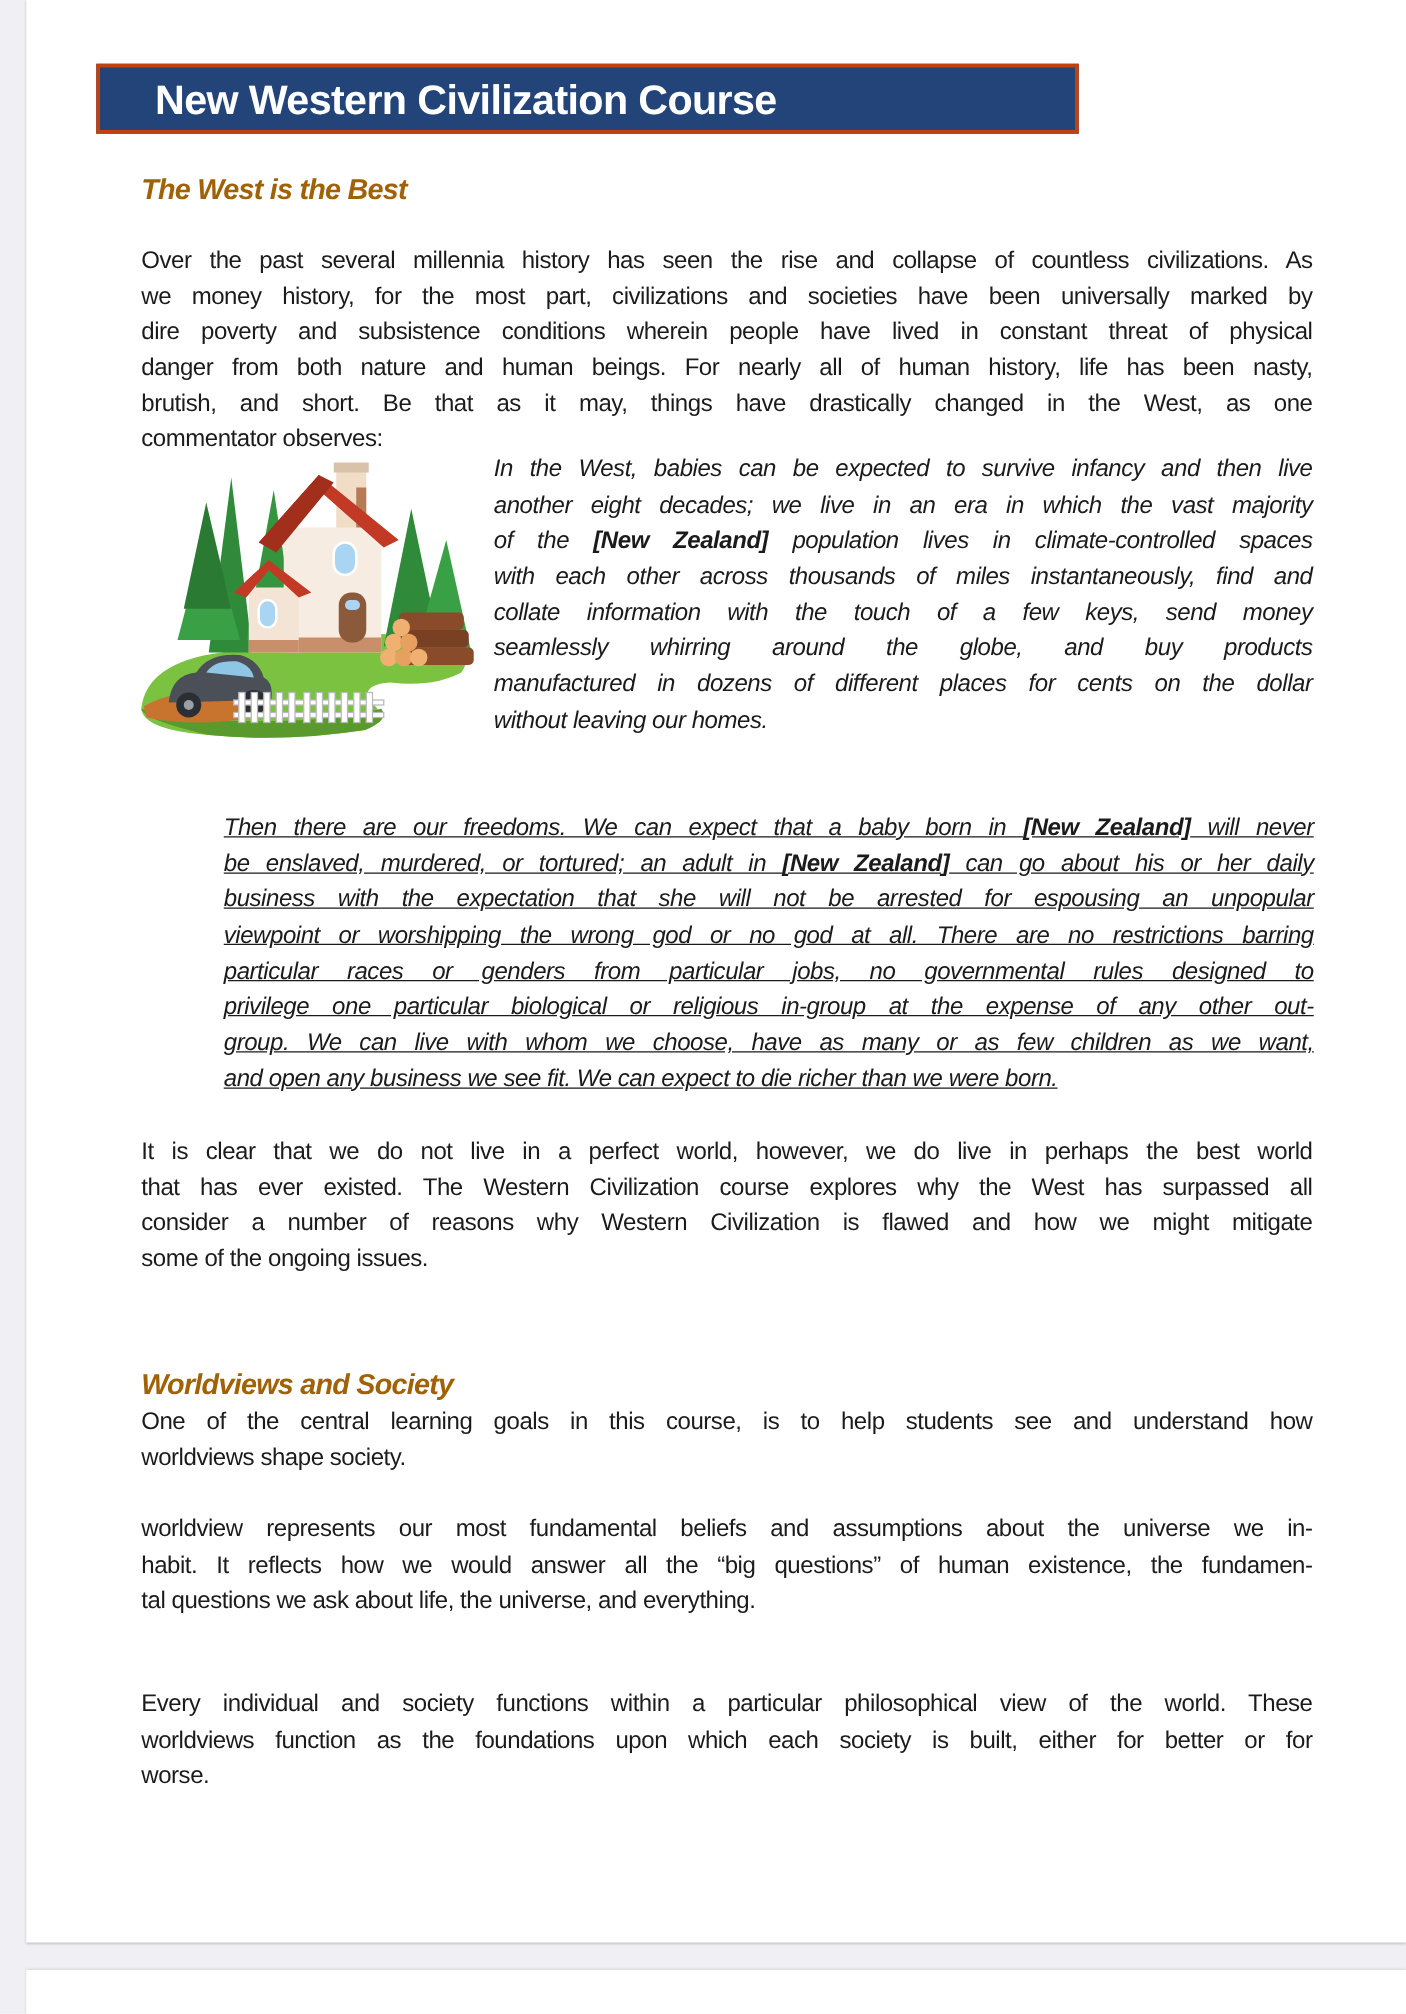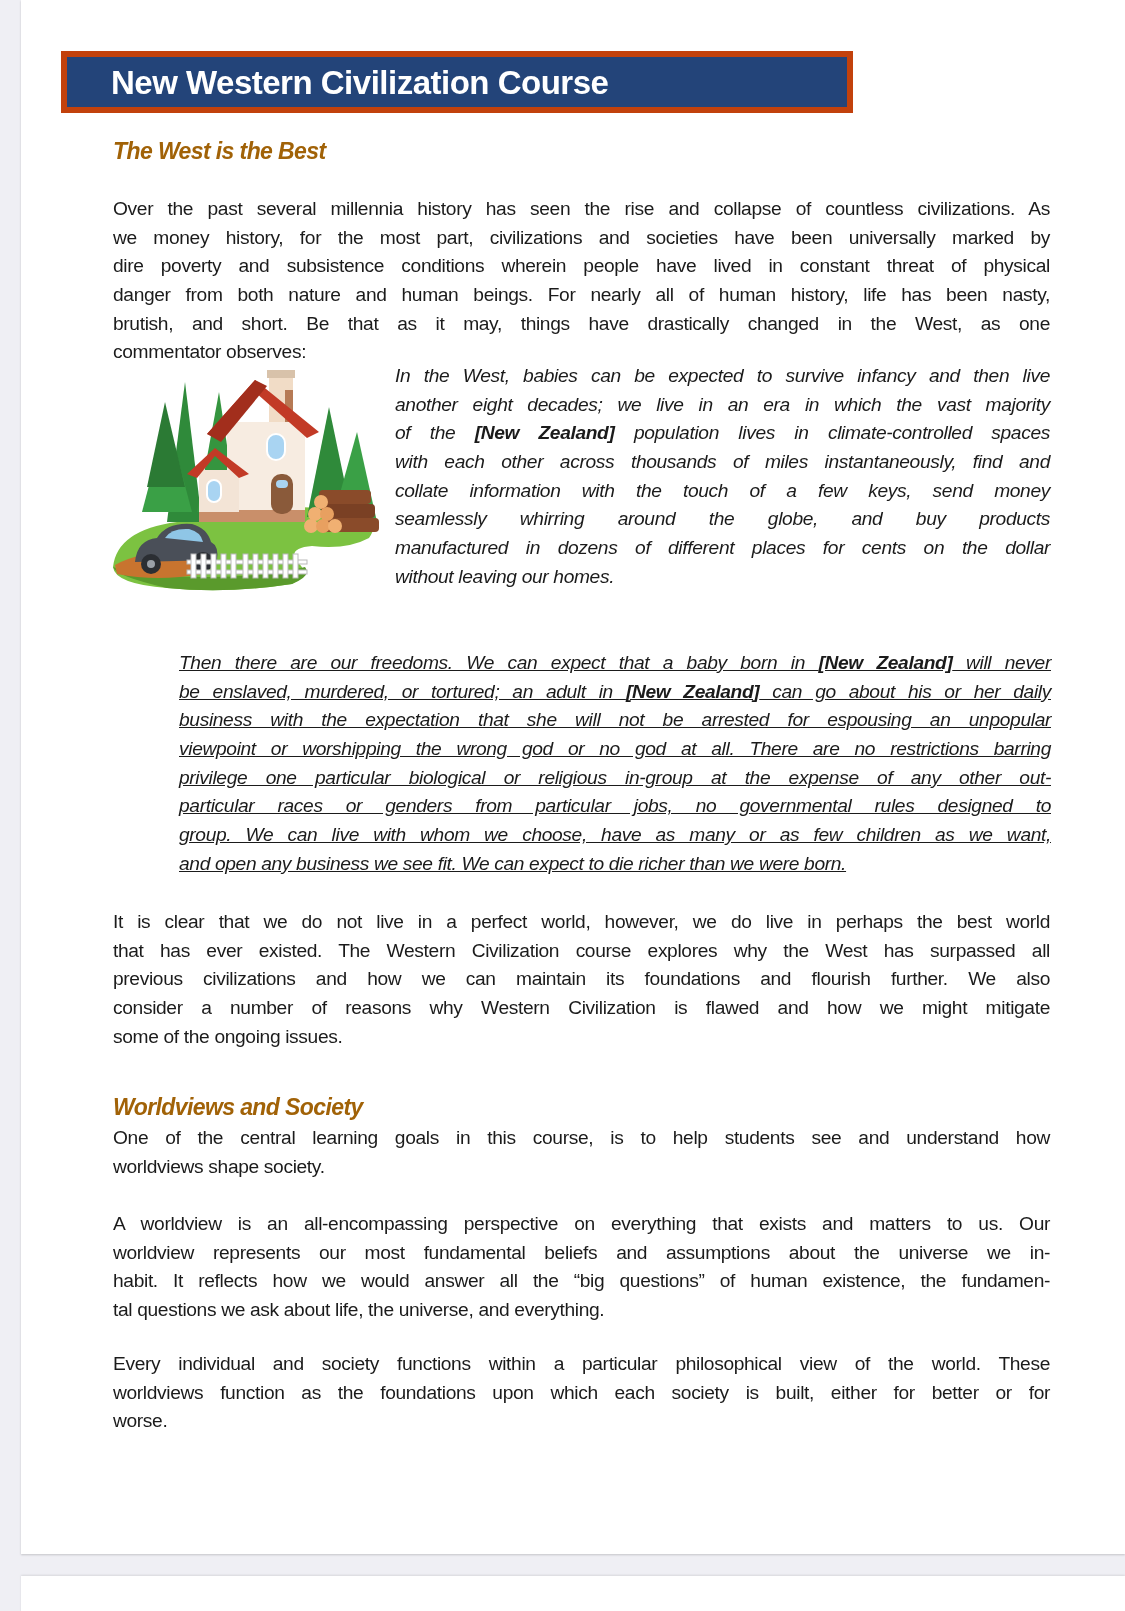--- a/index.html
+++ b/index.html
@@ -13,22 +13,22 @@
     position: absolute; left: 21px; top: 0; width: 1104px; height: 1554px;
     background: #ffffff;
     box-shadow: 0 1px 2px rgba(0,0,0,0.18);
   }
   .page2 {
     position: absolute; left: 21px; top: 1576px; width: 1104px; height: 60px;
     background: #ffffff;
     box-shadow: 0 -1px 2px rgba(0,0,0,0.10);
   }
   .title-bar {
-    position: absolute; left: 40px; top: 51px; width: 780px; height: 50px;
-    background: #234479; border: 6px solid #c2410c;
+    position: absolute; left: 56px; top: 51px; width: 780px; height: 50px;
+    background: #234479; border: 3px solid #c2410c;
   }
   .title-text {
     position: absolute; left: 44px; top: 4px;
     color: #ffffff; font-weight: bold; font-size: 33px; letter-spacing: -0.5px;
     line-height: 44px; white-space: nowrap;
   }
   .heading {
     position: absolute; font-weight: bold; font-style: italic;
     font-size: 23px; letter-spacing: -0.6px; color: #a16207;
     line-height: 28px; white-space: nowrap;
@@ -149,43 +149,41 @@
     <div class="line"><span>seamlessly whirring around the globe, and buy products</span></div>
     <div class="line"><span>manufactured in dozens of different places for cents on the dollar</span></div>
     <div class="line last"><span>without leaving our homes.</span></div>
   </div>
 
   <div class="para quote-block italic" style="top:649px;text-decoration:underline;">
     <div class="line"><span>Then there are our freedoms. We can expect that a baby born in </span><b>[New Zealand]</b><span> will never</span></div>
     <div class="line"><span>be enslaved, murdered, or tortured; an adult in </span><b>[New Zealand]</b><span> can go about his or her daily</span></div>
     <div class="line"><span>business with the expectation that she will not be arrested for espousing an unpopular</span></div>
     <div class="line"><span>viewpoint or worshipping the wrong god or no god at all. There are no restrictions barring</span></div>
+    <div class="line"><span>particular races or genders from particular jobs, no governmental rules designed to</span></div>
     <div class="line"><span>privilege one particular biological or religious in-group at the expense of any other out-</span></div>
-    <div class="line"><span>particular races or genders from particular jobs, no governmental rules designed to</span></div>
     <div class="line"><span>group. We can live with whom we choose, have as many or as few children as we want,</span></div>
     <div class="line last"><span>and open any business we see fit. We can expect to die richer than we were born.</span></div>
   </div>
 
   <div class="para body-para" style="top:908px;">
     <div class="line">It is clear that we do not live in a perfect world, however, we do live in perhaps the best world</div>
     <div class="line">that has ever existed. The Western Civilization course explores why the West has surpassed all</div>
-    <div class="line">previous civilizations and how we can maintain its foundations and flourish further. We also</div>
     <div class="line">consider a number of reasons why Western Civilization is flawed and how we might mitigate</div>
     <div class="line last">some of the ongoing issues.</div>
   </div>
 
   <div class="heading" style="left:92px; top:1093px;">Worldviews and Society</div>
 
   <div class="para body-para" style="top:1124px;">
     <div class="line">One of the central learning goals in this course, is to help students see and understand how</div>
     <div class="line last">worldviews shape society.</div>
   </div>
 
   <div class="para body-para" style="top:1210px;">
-    <div class="line">A worldview is an all-encompassing perspective on everything that exists and matters to us. Our</div>
     <div class="line">worldview represents our most fundamental beliefs and assumptions about the universe we in-</div>
     <div class="line">habit. It reflects how we would answer all the “big questions” of human existence, the fundamen-</div>
     <div class="line last">tal questions we ask about life, the universe, and everything.</div>
   </div>
 
   <div class="para body-para" style="top:1350px;">
     <div class="line">Every individual and society functions within a particular philosophical view of the world. These</div>
     <div class="line">worldviews function as the foundations upon which each society is built, either for better or for</div>
     <div class="line last">worse.</div>
   </div>

